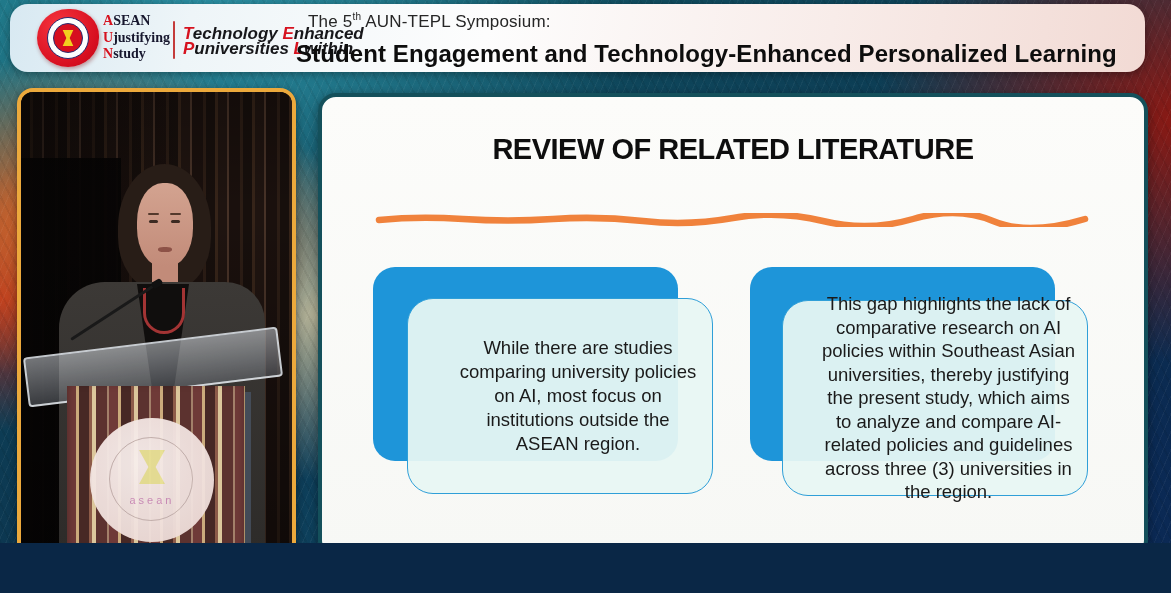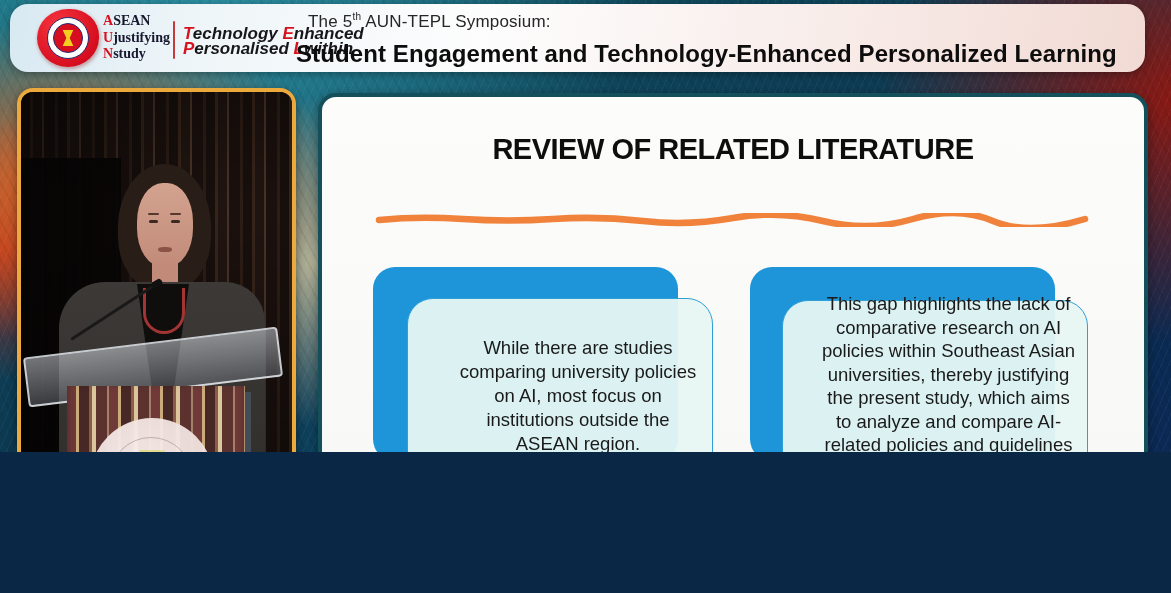--- a/index.html
+++ b/index.html
@@ -1,17 +1,17 @@
 <!DOCTYPE html>
 <html><head>
 <meta charset="utf-8">
 <style>
   html,body{margin:0;padding:0;background:#0a2746;}
   .stage{
-    position:relative;width:1171px;height:452px;overflow:hidden;
+    position:relative;width:1171px;height:543px;overflow:hidden;
     font-family:"Liberation Sans", sans-serif;
     background:
       radial-gradient(ellipse 430px 260px at 6% 40%, rgba(244,110,34,0.9), rgba(244,110,34,0) 62%),
       radial-gradient(ellipse 350px 220px at 0% 55%, rgba(186,32,18,0.85), rgba(186,32,18,0) 60%),
       radial-gradient(ellipse 420px 300px at 27% 58%, rgba(233,214,170,0.75), rgba(233,214,170,0) 55%),
       radial-gradient(ellipse 700px 380px at 18% 2%, #2c90a4, rgba(44,144,164,0) 62%),
       radial-gradient(ellipse 480px 380px at 101% 22%, #8c1812, rgba(140,24,18,0) 64%),
       radial-gradient(ellipse 600px 300px at 40% 100%, #0f4a66, rgba(15,74,102,0) 60%),
       radial-gradient(ellipse 900px 480px at 88% 96%, #0b2a58, rgba(11,42,88,0) 72%),
       linear-gradient(160deg, #14606d 0%, #0d3c54 45%, #0a2545 100%);
@@ -200,21 +200,21 @@
       </div>
     </div>
     <div class="org-name">
       <div><span class="red-init">A</span><span>SEAN</span></div>
       <div><span class="red-init">U</span><span>justifying</span></div>
       <div><span class="red-init">N</span><span>study</span></div>
     </div>
     <div class="logo-divider"></div>
     <div class="tagline">
       <div><span class="red-init">T</span><span>echnology </span><span class="red-init">E</span><span>nhanced</span></div>
-      <div><span class="red-init">P</span><span>ersonalised </span><span class="red-init">L</span><span>within</span></div>
+      <div><span class="red-init">P</span><span>universities </span><span class="red-init">L</span><span>within</span></div>
     </div>
     <div class="event-title">
       <div class="event-line1"><span>The 5</span><sup>th</sup><span> AUN-TEPL Symposium:</span></div>
       <div class="event-line2">Student Engagement and Technology-Enhanced Personalized Learning</div>
     </div>
   </header>
 
   <div class="video">
     <div class="curtain"></div>
     <div class="dark-panel"></div>

